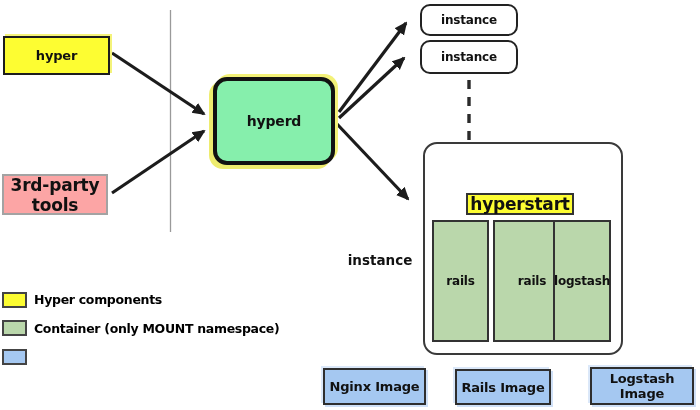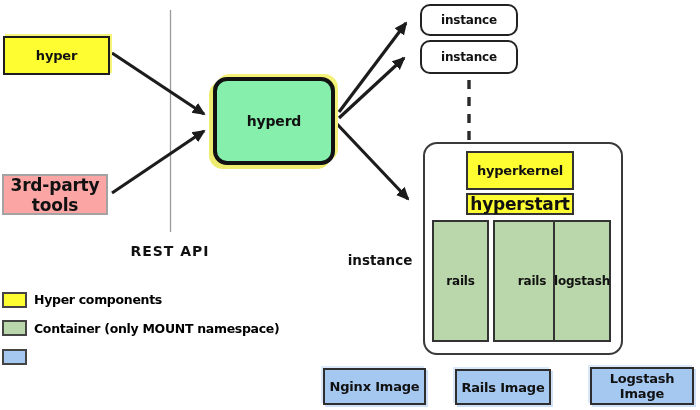--- a/index.html
+++ b/index.html
@@ -120,39 +120,35 @@
   <div class="node instance-pill one">
     <span>instance</span>
   </div>
 
   <div class="node instance-pill two">
     <span>instance</span>
   </div>
 
   <div class="node instance-group"></div>
 
-  <div class="node hyperkernel-box">
-    <span>hyperkernel</span>
-  </div>
 
   <div class="node hyperstart-box">
     <span>hyperstart</span>
   </div>
 
   <div class="node container-box c0">
     <span>rails</span>
   </div>
   <div class="node container-box c1">
     <span>rails</span>
   </div>
   <div class="node container-box c2">
     <span>logstash</span>
   </div>
 
-  <div class="free-label rest-api-label">REST API</div>
   <div class="free-label instance-word">instance</div>
 
   <div class="legend">
     <div class="legend-row">
       <span class="legend-swatch yellow"></span>
       <span class="legend-label">Hyper components</span>
     </div>
     <div class="legend-row">
       <span class="legend-swatch green"></span>
       <span class="legend-label">Container (only MOUNT namespace)</span>

